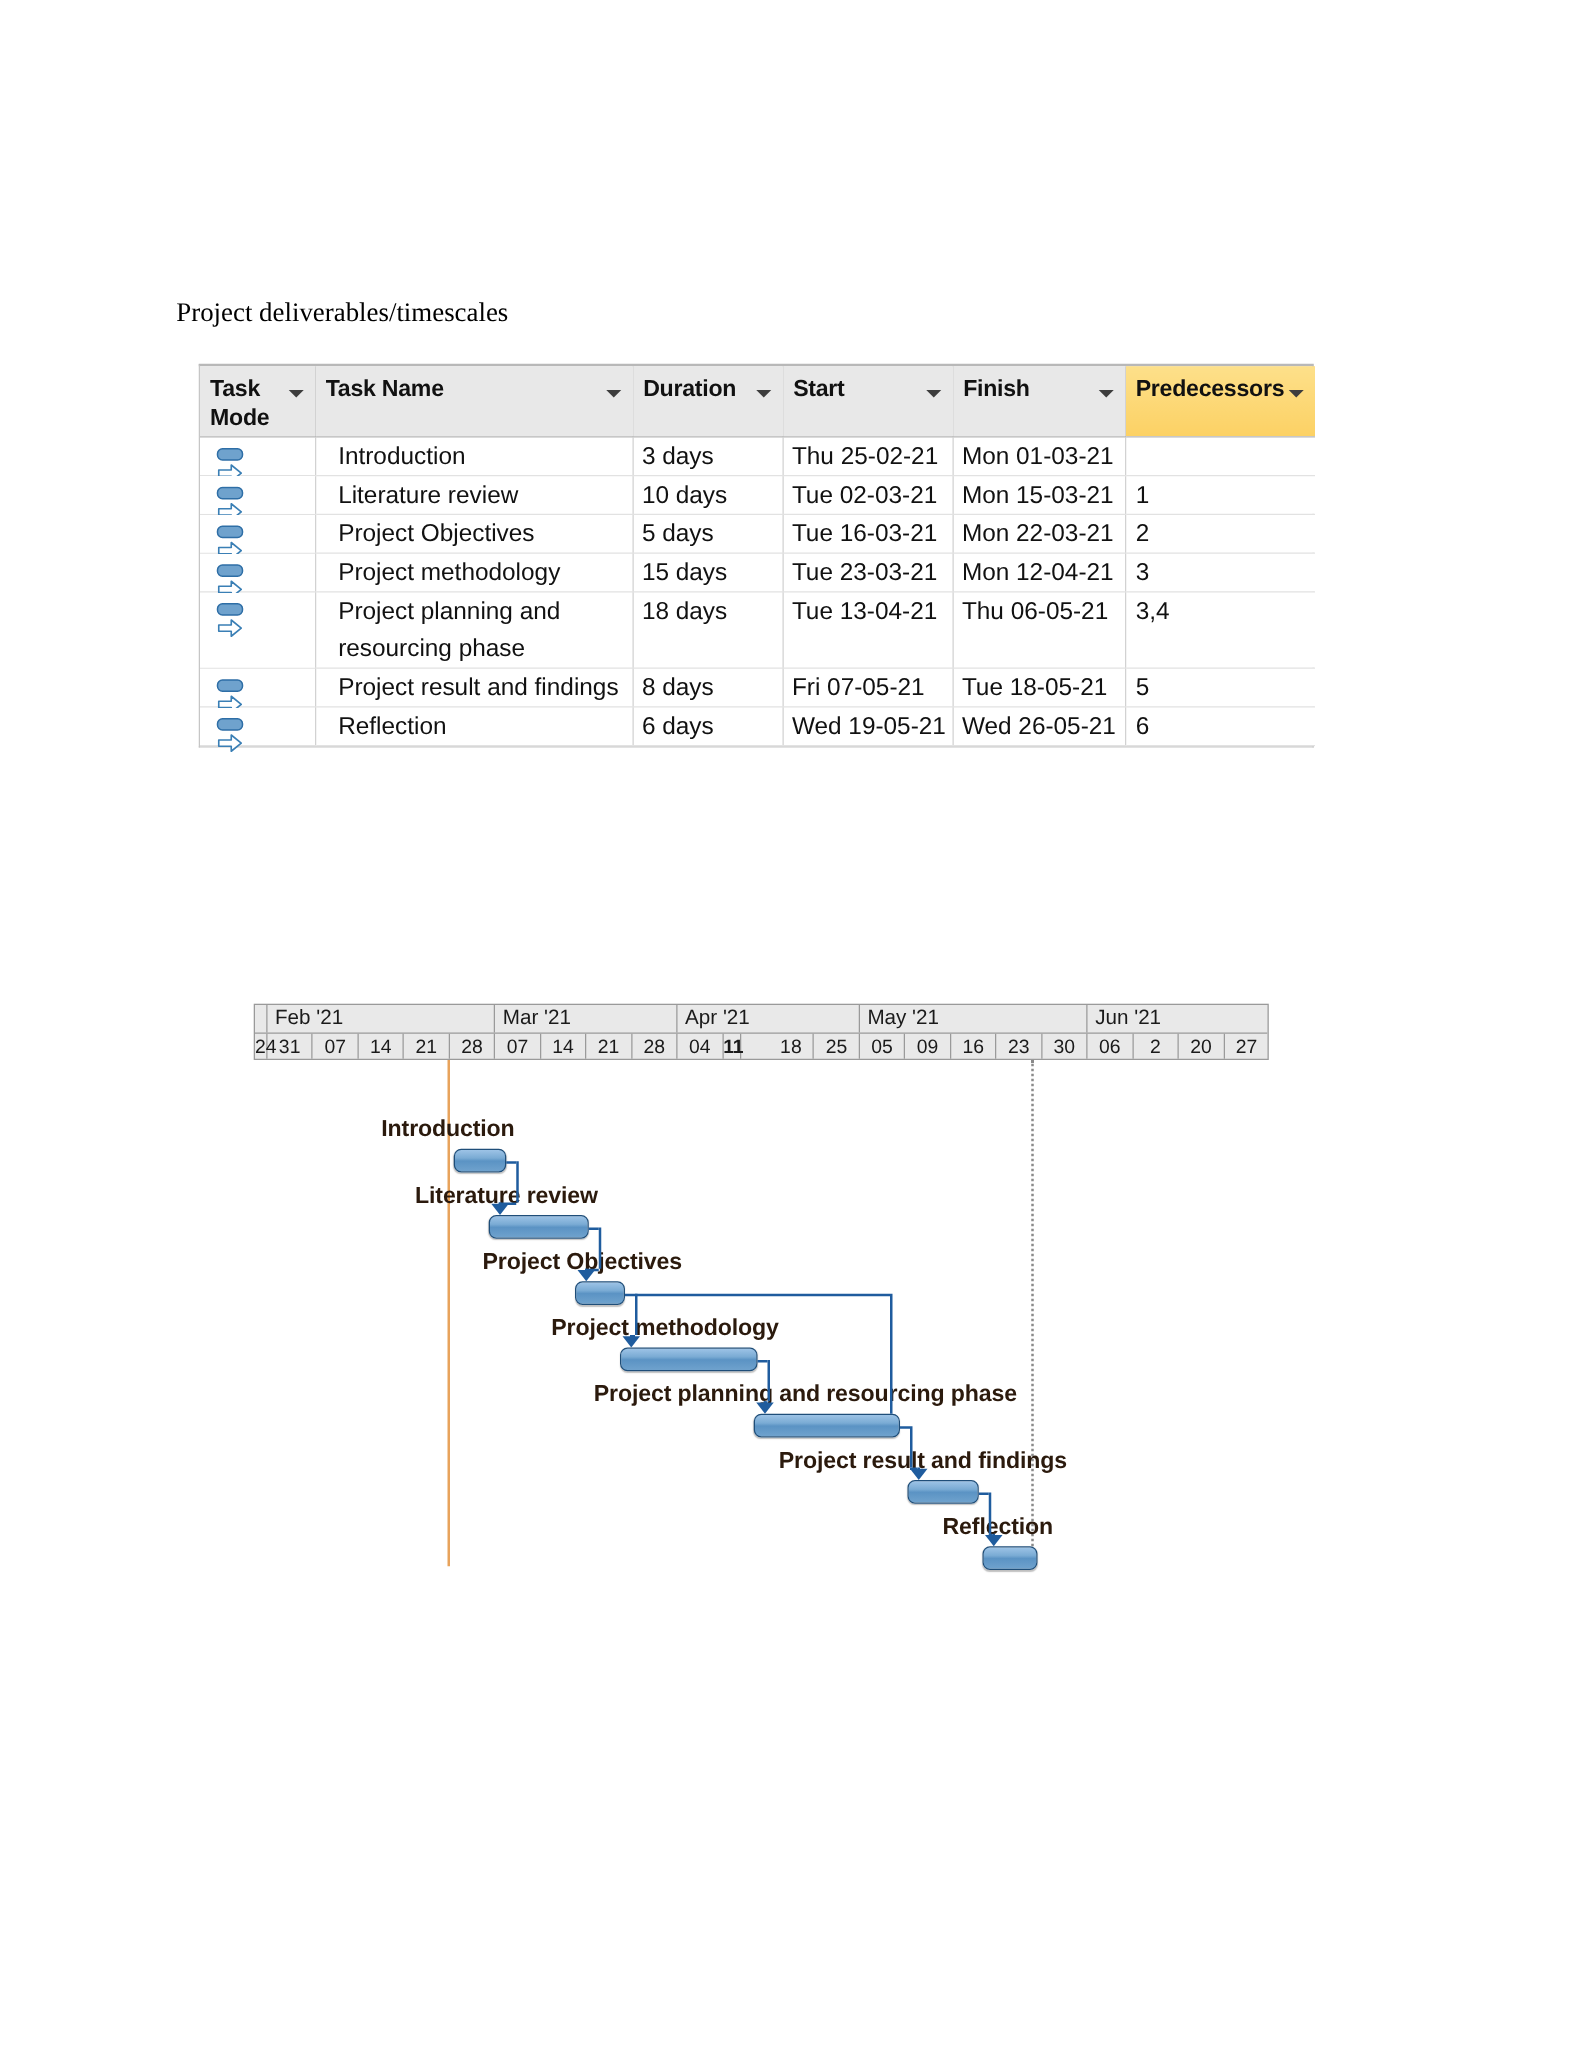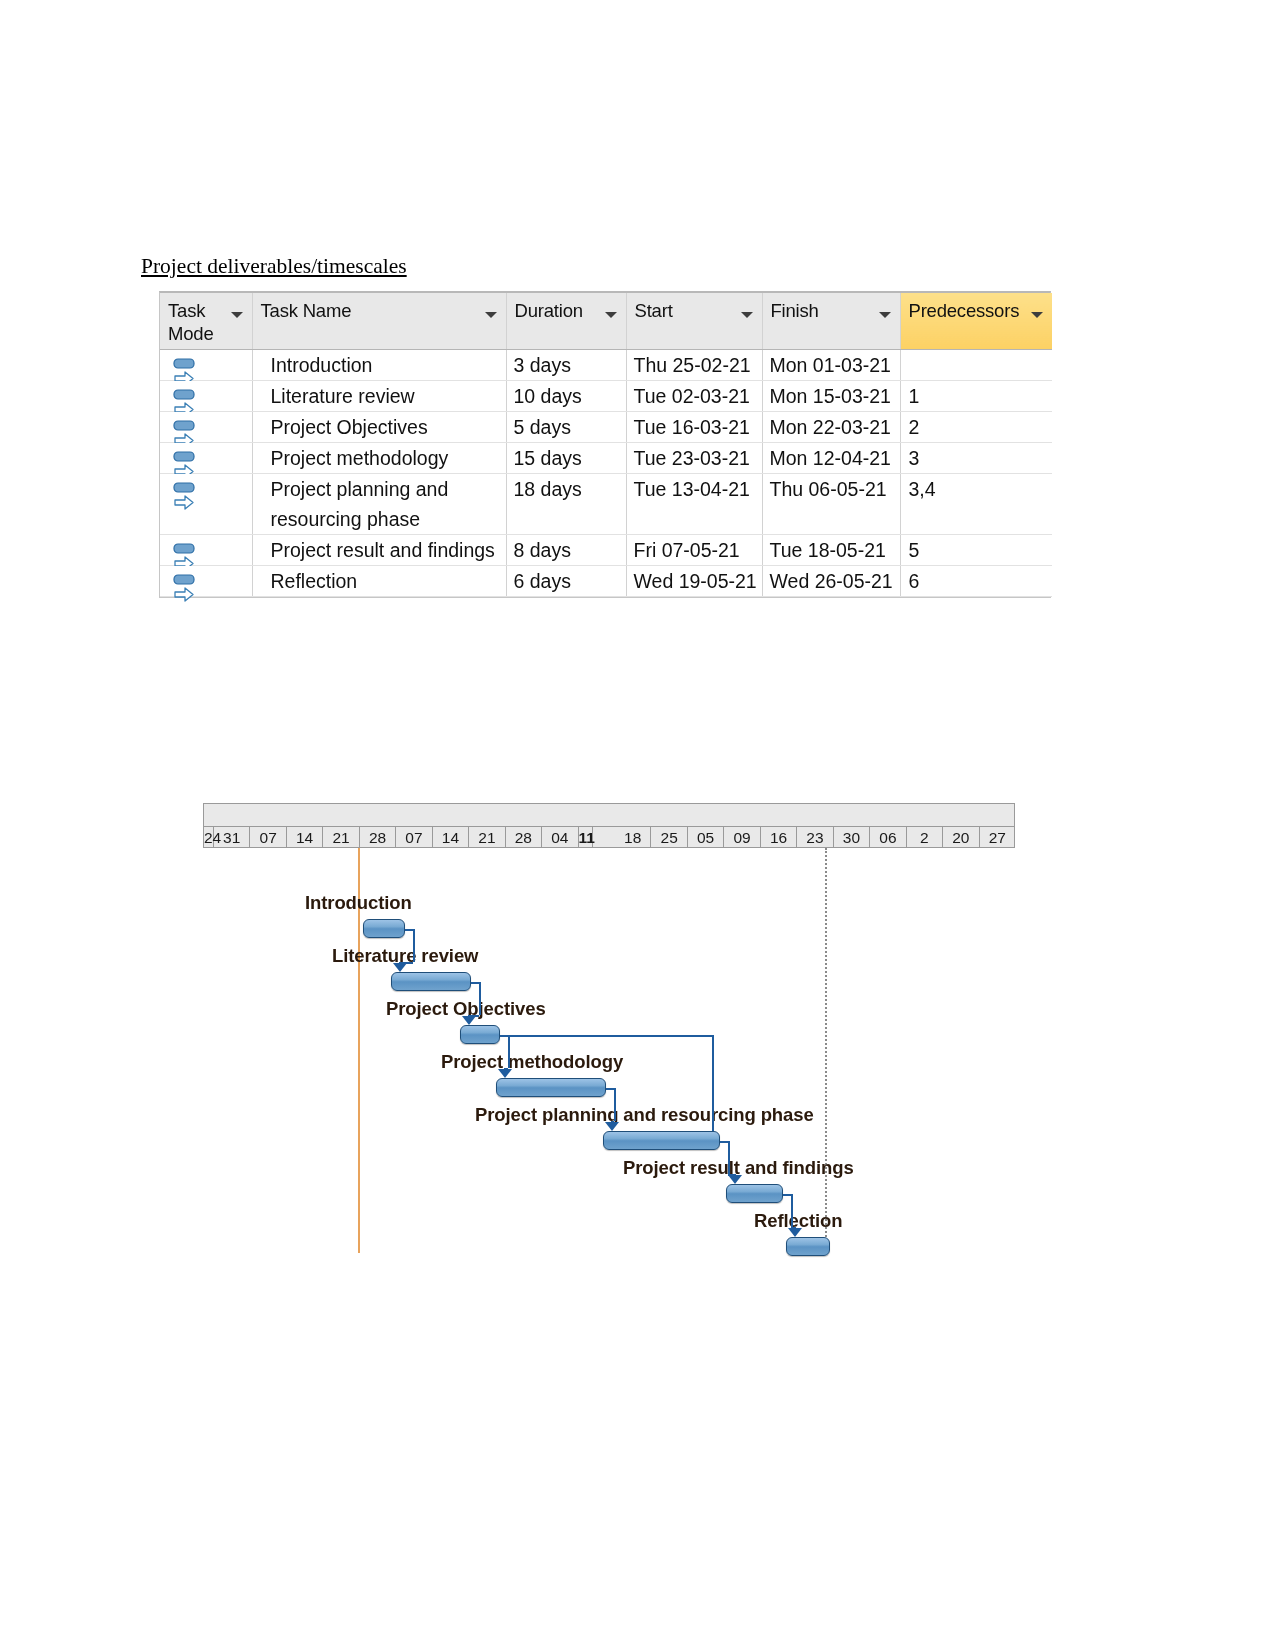--- a/index.html
+++ b/index.html
@@ -36,25 +36,24 @@
     color: #000;
   }
   .para b {
     font-weight: bold;
     font-style: italic;
   }
 
   .heading {
     position: absolute;
     left: 141px;
-    top: 251px;
+    top: 235px;
     font-family: "Liberation Serif", serif;
     font-size: 21.5px;
     line-height: 30px;
-    text-decoration: underline;
     color: #000;
     white-space: nowrap;
   }
 
   
   .ptable-wrap {
     position: absolute;
     left: 159px;
     top: 291px;
     width: 892px;
@@ -78,21 +77,21 @@
   }
   table.ptable th:last-child, table.ptable td:last-child {
     border-right: none;
   }
 
   thead th {
     background: #e8e8e8;
     border-bottom: 1px solid #b5b5b5 !important;
     height: 56px;
     position: relative;
-    font-weight: normal;
+    font-weight: bold;
     text-align: left;
     color: #111;
     font-size: 18.5px;
   }
   thead th .hd-label {
     display: block;
     padding: 6px 0 0 8px;
     line-height: 23px;
     letter-spacing: -0.2px;
   }
@@ -360,20 +359,28 @@
             <td class="c-fin">Wed 26-05-21</td>
             <td class="c-pred">6</td>
           </tr>
         </tbody>
     </table>
   </div>
 
   <div class="gantt">
 
     <div class="gantt-header">
+      <div class="months" id="gantt-months">
+          <div class="mcell" style="left: 10px; width: 182.273px;">Feb '21</div>
+          <div class="mcell" style="left: 192.273px; width: 145.818px;">Mar '21</div>
+          <div class="mcell" style="left: 338.091px; width: 145.818px;">Apr '21</div>
+          <div class="mcell" style="left: 483.909px; width: 182.273px;">May '21</div>
+          <div class="mcell" style="left: 666.182px; width: 145.818px;">Jun '21</div>
+          <div class="mcell" style="left: 0px; width: 10px;"></div>
+        </div>
       <div class="days" id="gantt-days">
           <div class="dcell" style="left: 0px; width: 10px;">24</div>
           <div class="dcell" style="left: 10px; width: 36.4545px;">31</div>
           <div class="dcell" style="left: 46.4545px; width: 36.4545px;">07</div>
           <div class="dcell" style="left: 82.9091px; width: 36.4545px;">14</div>
           <div class="dcell" style="left: 119.364px; width: 36.4545px;">21</div>
           <div class="dcell" style="left: 155.818px; width: 36.4545px;">28</div>
           <div class="dcell" style="left: 192.273px; width: 36.4545px;">07</div>
           <div class="dcell" style="left: 228.727px; width: 36.4545px;">14</div>
           <div class="dcell" style="left: 265.182px; width: 36.4545px;">21</div>

